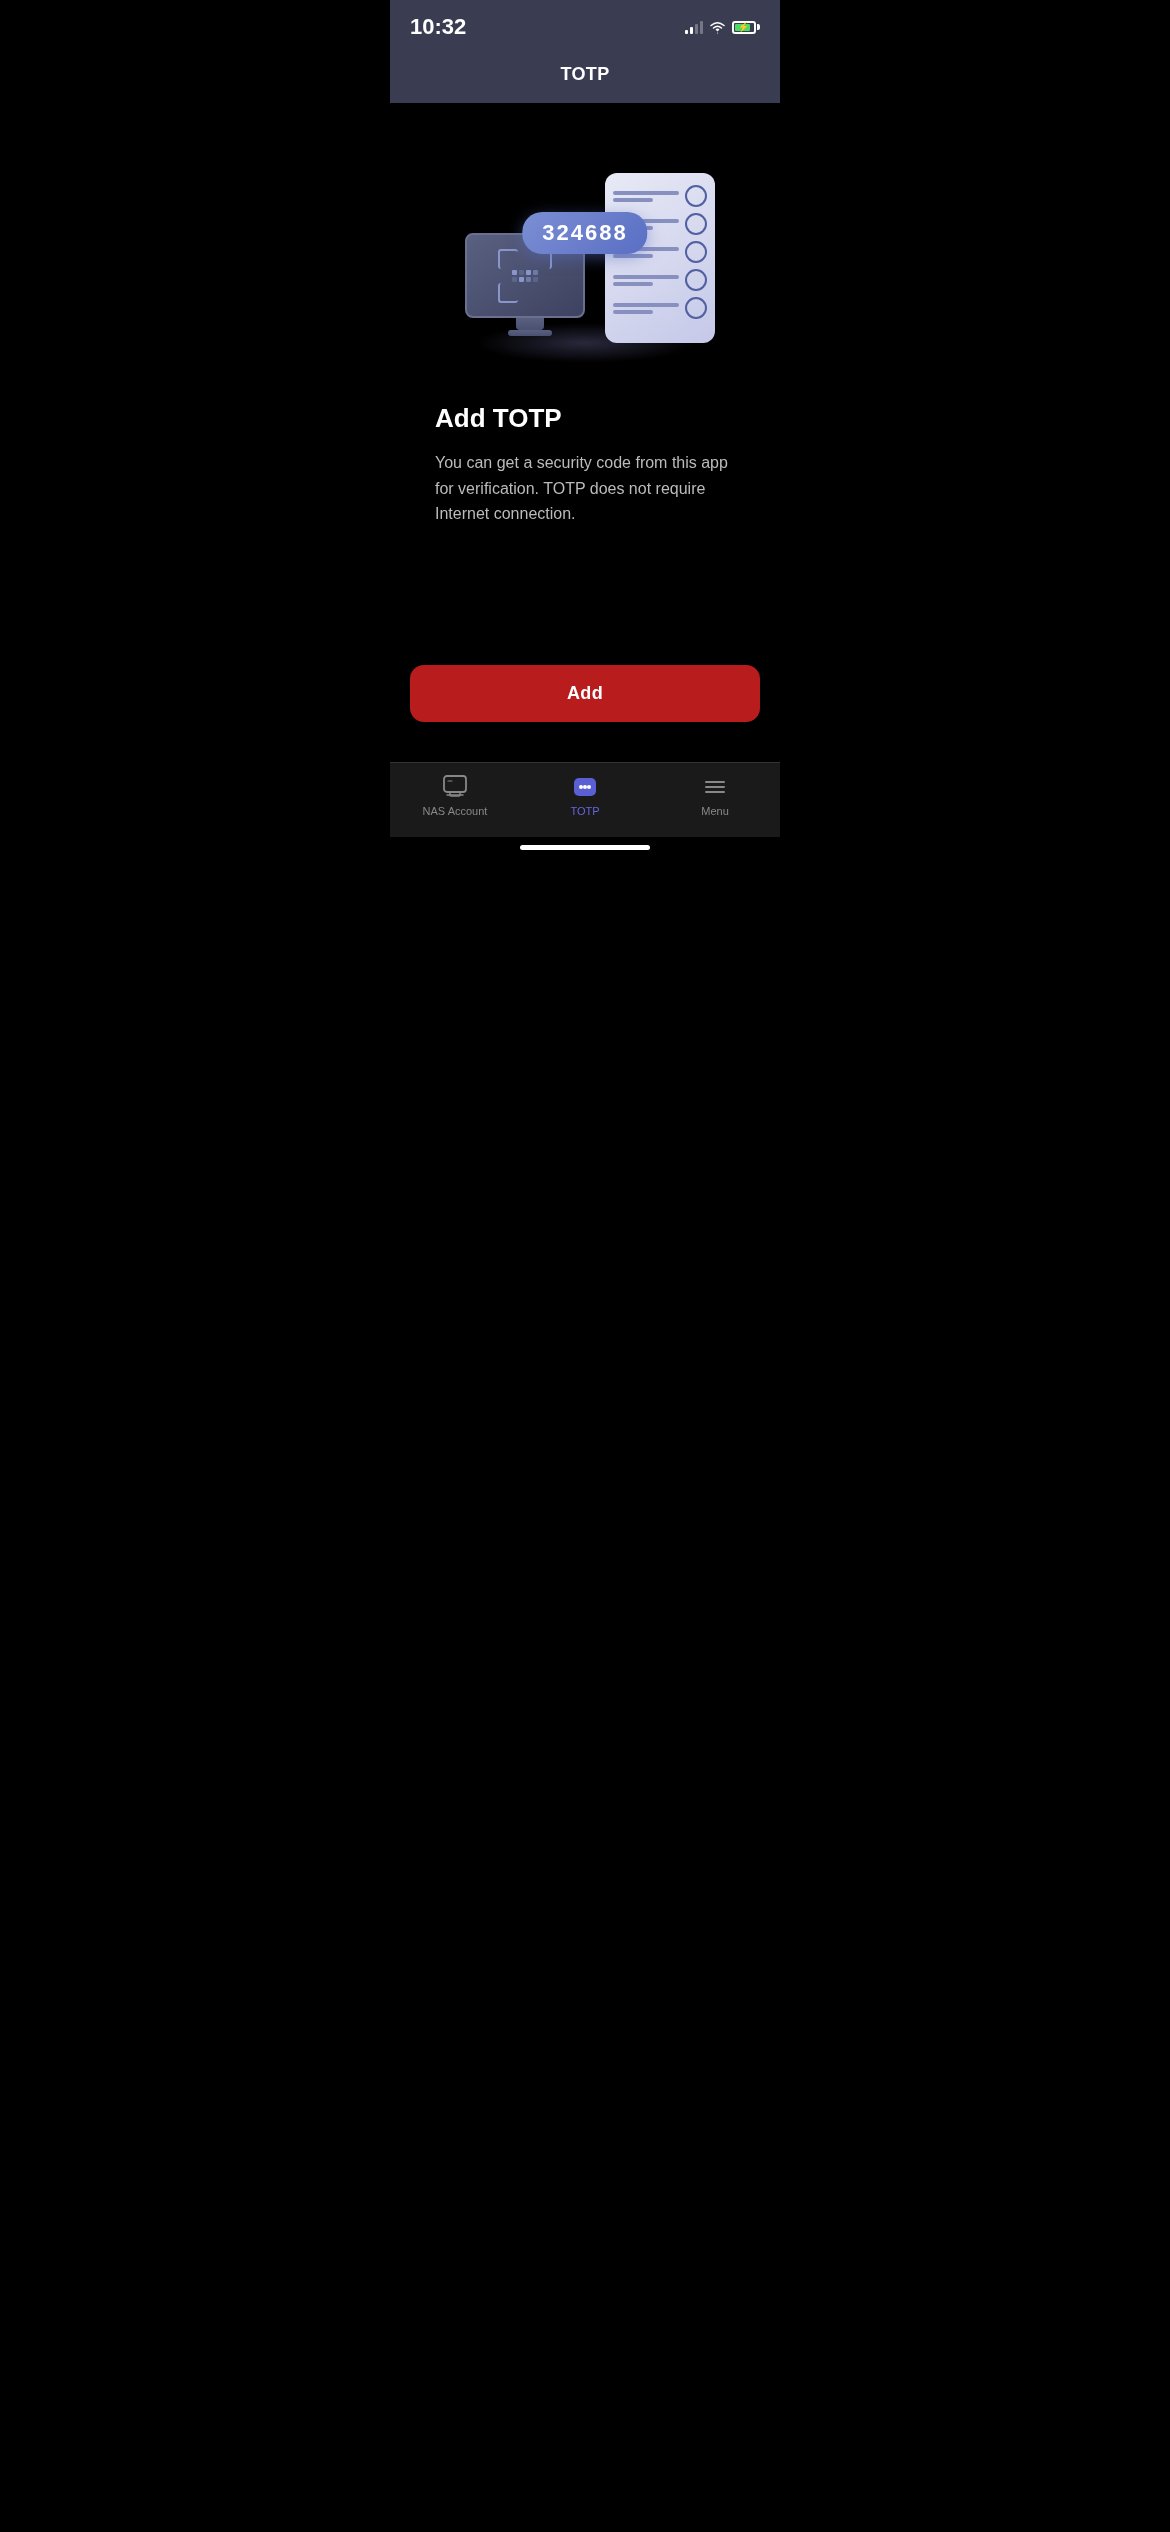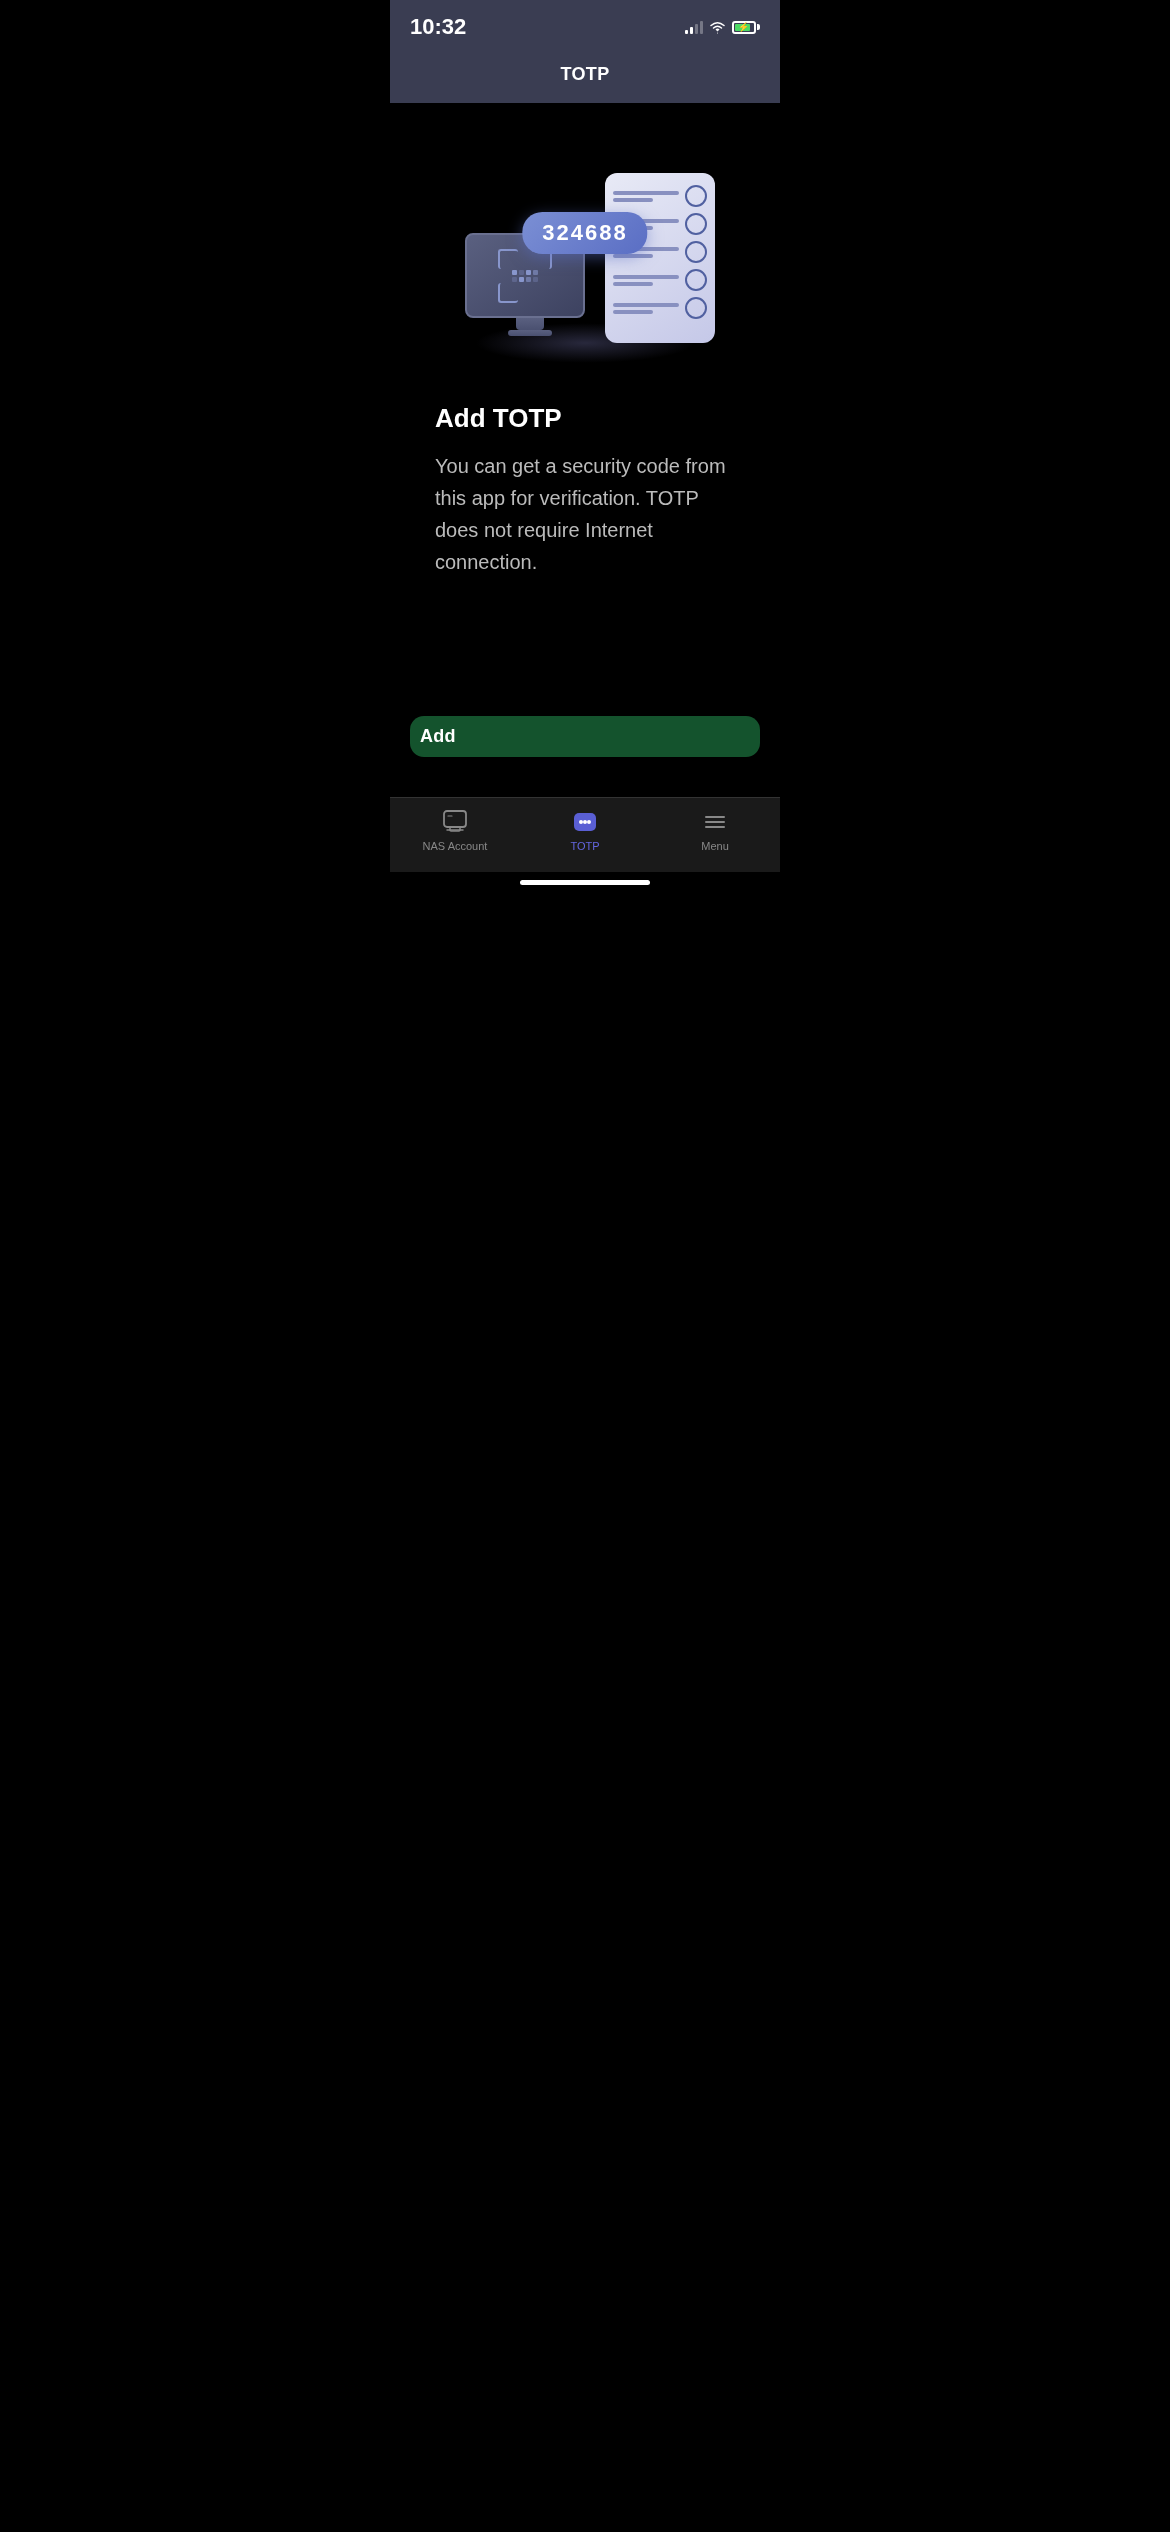--- a/index.html
+++ b/index.html
@@ -299,50 +299,50 @@
     }
 
     .main-title {
       font-size: 26px;
       font-weight: 700;
       color: #fff;
       margin-bottom: 16px;
     }
 
     .main-description {
-      font-size: 20px;
+      font-size: 16px;
       color: #bbb;
       line-height: 1.6;
       max-width: 300px;
       margin: 0 auto;
     }
 
     
     .spacer {
       flex: 1;
       min-height: 120px;
     }
 
     
     .add-button-container {
       width: 100%;
       padding: 0 20px 40px;
     }
 
     .add-button {
       width: 100%;
-      padding: 10px;
-      background: #14532d;
+      padding: 18px;
+      background: #b91c1c;
       color: #fff;
       font-size: 18px;
       font-weight: 600;
       border: none;
       border-radius: 14px;
       cursor: pointer;
-      text-align: left;
+      text-align: center;
       letter-spacing: 0.3px;
     }
 
     
     .tab-bar {
       background: #1a1a1a;
       border-top: 1px solid #333;
       display: flex;
       justify-content: space-around;
       align-items: flex-start;

